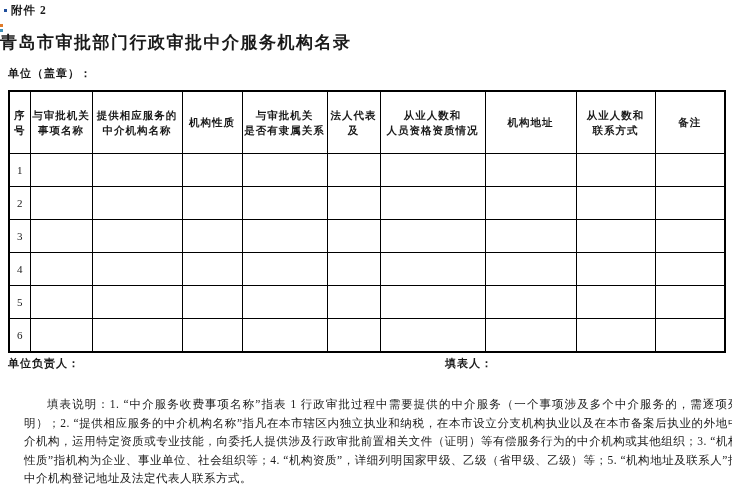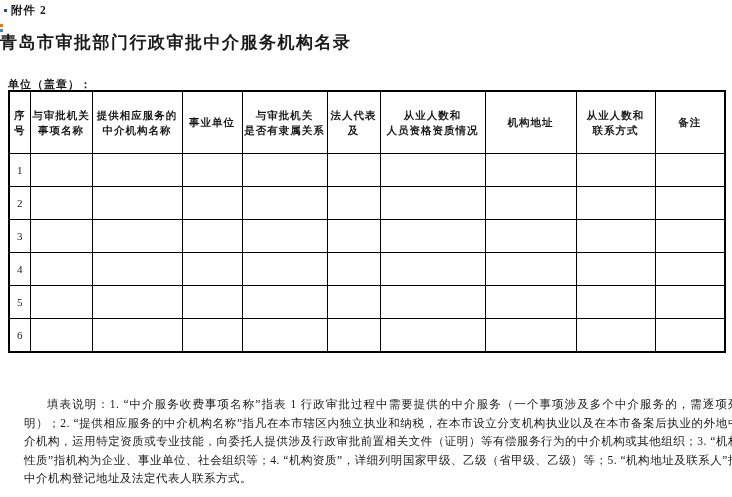--- a/index.html
+++ b/index.html
@@ -15,21 +15,21 @@
     position:absolute;left:11px;top:3px;
     font-size:11.5px;font-weight:bold;letter-spacing:1px;
   }
   .title{
     position:absolute;left:0;top:31px;width:100%;
     margin:0;text-align:left;
     font-size:17px;font-weight:bold;letter-spacing:1.5px;
   }
   .unit-seal{
     position:absolute;left:8px;top:66px;
-    font-size:11px;letter-spacing:1px;font-weight:600;margin-top:11px;
+    font-size:11px;letter-spacing:1px;font-weight:600;
   }
   table.dir{
     position:absolute;left:8px;top:90px;
     width:718px;table-layout:fixed;
     border-collapse:collapse;
     border:2px solid #000;
   }
   table.dir th,table.dir td{
     border:1px solid #000;
     padding:0;
@@ -94,21 +94,21 @@
       <col style="width:70px">
     </colgroup>
     <thead>
       <tr>
         <th>序
 号</th>
         <th>与审批机关
 事项名称</th>
         <th>提供相应服务的
 中介机构名称</th>
-        <th>事业单位</th>
+        <th>机构性质</th>
         <th>与审批机关
 是否有隶属关系</th>
         <th>法人代表及</th>
         <th>从业人数和
 人员资格资质情况</th>
         <th>机构地址</th>
         <th>从业人数和
 联系方式</th>
         <th>备注</th>
       </tr>
@@ -182,16 +182,20 @@
           <td></td>
           <td></td>
           <td></td>
           <td></td>
           <td></td>
           <td></td>
       </tr>
     </tbody>
   </table>
 
+  <div class="footer-line">
+    <span class="unit-manager">单位负责人：</span>
+    <span class="form-filler">填表人：</span>
+  </div>
 
   <p class="instructions">填表说明：1. “中介服务收费事项名称”指表 1 行政审批过程中需要提供的中介服务（一个事项涉及多个中介服务的，需逐项列明）；2. “提供相应服务的中介机构名称”指凡在本市辖区内独立执业和纳税，在本市设立分支机构执业以及在本市备案后执业的外地中介机构，运用特定资质或专业技能，向委托人提供涉及行政审批前置相关文件（证明）等有偿服务行为的中介机构或其他组织；3. “机构性质”指机构为企业、事业单位、社会组织等；4. “机构资质”，详细列明国家甲级、乙级（省甲级、乙级）等；5. “机构地址及联系人”指中介机构登记地址及法定代表人联系方式。</p>
 
 </div>
 
 </body></html>

